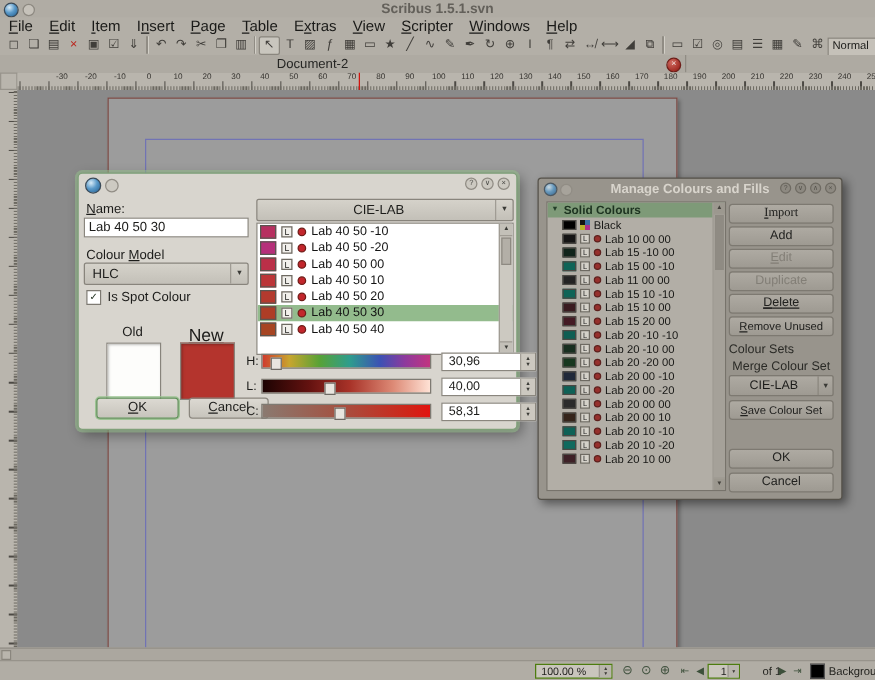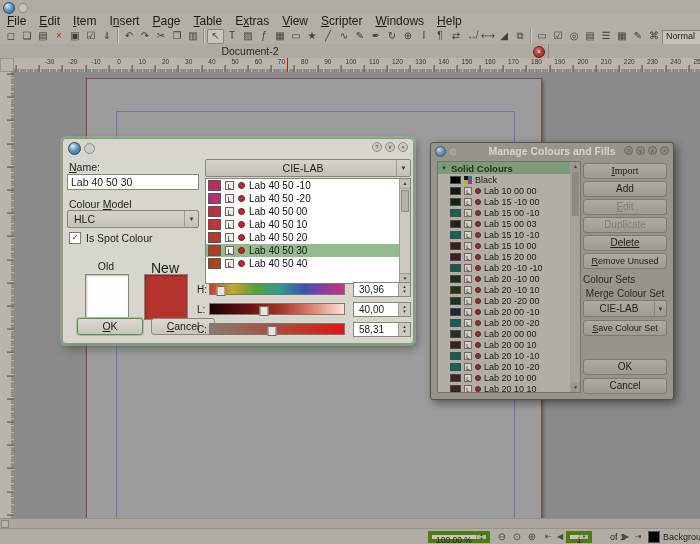--- a/index.html
+++ b/index.html
@@ -49,21 +49,21 @@
      background-size:3px 100%,7px 100%;background-position:100% 1.6px,100% 1.6px;background-repeat:repeat-y;}
   #canvas{position:absolute;left:14px;top:72px;width:686px;height:446px;background:#8a8a8a;overflow:hidden;}
   #page{position:absolute;left:72px;top:6px;width:454px;height:440px;background:#9c9c9c;
      border:1px solid #7c4a44;box-shadow:2px 2px 3px rgba(0,0,0,.28);}
   #page-margins{position:absolute;left:29px;top:32px;width:397px;height:408px;border:1px solid #7173b4;}
 
   
   #hscroll{position:absolute;left:0;top:518px;width:700px;height:10px;background:#aba79f;border-top:1px solid #938f87;}
   #hscroll-box{position:absolute;left:1px;top:1px;width:8px;height:8px;background:#b9b5ad;border:1px solid #8a867e;box-sizing:border-box;}
   #statusbar{position:absolute;left:0;top:528px;width:700px;height:16px;background:#b1ada5;border-top:1px solid #97938b;font-size:9px;}
-  .sb-spin{position:absolute;background:#c9c5bd;border:4px solid #4d7c0f;box-sizing:border-box;}
+  .sb-spin{position:absolute;background:#c9c5bd;border:1px solid #4d7c0f;box-sizing:border-box;}
   .sb-spin .val{display:block;padding-left:4px;line-height:10px;font-size:8.5px;color:#23231f;white-space:nowrap;}
   .sb-spin .arrcol{position:absolute;right:0;top:0;bottom:0;width:9px;background:#b9b5ad;border-left:1px solid #9a968e;
      display:flex;flex-direction:column;align-items:center;justify-content:center;font-size:4px;line-height:1;color:#3c3a36;}
   .sb-ico{position:absolute;top:1px;width:14px;height:13px;text-align:center;line-height:13px;font-size:10px;color:#41523f;}
   .sb-nav{position:absolute;top:1px;width:12px;height:13px;text-align:center;line-height:13px;font-size:8px;color:#3c4f3a;}
   #sb-of{position:absolute;left:598px;top:3px;color:#262622;margin-left:12px;}
   #layer-chip{position:absolute;left:648px;top:2px;width:60px;height:12px;display:flex;align-items:center;gap:3px;}
   #layer-swatch{width:10px;height:10px;background:#000;border:1px solid #555;flex:none;}
   #layer-name{font-size:9px;color:#23231f;white-space:nowrap;}
 
@@ -118,21 +118,21 @@
   .vscroll .sa.up{top:0;border-bottom:1px solid #a09c94;}
   .vscroll .sa.dn{bottom:0;border-top:1px solid #a09c94;}
   .vscroll .thumb{position:absolute;left:1px;right:1px;top:11px;height:20px;background:#b3afa7;border:1px solid #8e8a82;}
   .srow{position:absolute;left:134px;width:214px;height:15px;}
   .srow .slbl{position:absolute;left:0;top:2px;font-size:10px;}
   .srow .track{position:absolute;left:12px;top:1px;width:136px;height:12px;border:1px solid #7e7a72;box-sizing:border-box;}
   .srow.t-hue .track{background:linear-gradient(90deg,#cf3b2e,#c8a52e 16%,#58a236 34%,#2e9d8d 52%,#3b52b4 70%,#8e3a9d 85%,#c23580);}
   .srow.t-lum .track{background:linear-gradient(90deg,#1c0302,#641210 28%,#a83228 52%,#dd8a76 78%,#ffe2d5);}
   .srow.t-chroma .track{background:linear-gradient(90deg,#8a7a70,#a35343 45%,#d02418 88%,#e21410);}
   .srow .handle{position:absolute;top:2px;width:9px;height:10px;background:#e8e5df;border:1px solid #6e6a64;transform:translateX(-50%);box-sizing:border-box;}
-  .srow .spin{position:absolute;left:156px;top:0;width:58px;height:15px;background:#fff;border:1px solid #8a867e;box-sizing:border-box;}
+  .srow .spin{position:absolute;left:156px;top:0;width:76px;height:15px;background:#fff;border:1px solid #8a867e;box-sizing:border-box;}
   .srow .spin .val{display:block;font-size:10px;line-height:13px;padding-left:5px;}
   .srow .spin .arrcol{position:absolute;right:0;top:0;bottom:0;width:11px;background:#ccc8c0;border-left:1px solid #a39f97;
      display:flex;flex-direction:column;align-items:center;justify-content:center;gap:1px;font-size:4.5px;line-height:1;color:#3a3a36;}
 
   
   #manage-dialog{position:absolute;left:430px;top:142px;width:242px;height:256px;background:#98948c;
      border:1px solid #56524a;border-radius:3px;z-index:2;box-shadow:3px 3px 8px rgba(0,0,0,.45);}
   #mg-title{position:absolute;left:0;top:0;width:100%;height:16px;}
   #mg-title .dtitle{position:absolute;left:0;top:2px;width:100%;text-align:center;font-size:10.5px;font-weight:bold;color:#d8d4cc;}
   #mg-title .dlg-icon{width:9px;height:9px;top:3px;left:4px;opacity:.8;}
@@ -165,20 +165,21 @@
      display:flex;align-items:center;justify-content:center;font-size:6px;color:#3a3a36;}
 </style>
 </head>
 <body>
 
 <div id="app">
 
   <div id="titlebar">
     <span id="app-icon"></span>
     <span class="wm-circle"></span>
+    <span id="app-title">Scribus 1.5.1.svn</span>
   </div>
 
   <div id="menubar">
 
   <span class="menu-item"><u>F</u>ile</span>
       <span class="menu-item"><u>E</u>dit</span>
       <span class="menu-item"><u>I</u>tem</span>
       <span class="menu-item">I<u>n</u>sert</span>
       <span class="menu-item"><u>P</u>age</span>
       <span class="menu-item"><u>T</u>able</span>
@@ -371,21 +372,21 @@
           <span class="dot"></span>
 
           <span class="lbl">Lab 15 00 -10</span>
         </div>
 
         <div class="mrow">
           <span class="sw" style="background: rgb(35, 35, 35);"></span>
           <span class="lic">L</span>
           <span class="dot"></span>
 
-          <span class="lbl">Lab 15 00 03</span>
+          <span class="lbl">Lab 11 00 00</span>
         </div>
 
         <div class="mrow">
           <span class="sw" style="background: rgb(15, 100, 87);"></span>
           <span class="lic">L</span>
           <span class="dot"></span>
 
           <span class="lbl">Lab 15 10 -10</span>
         </div>
 
@@ -414,27 +415,20 @@
         </div>
 
         <div class="mrow">
           <span class="sw" style="background: rgb(24, 47, 32);"></span>
           <span class="lic">L</span>
           <span class="dot"></span>
 
           <span class="lbl">Lab 20 -10 00</span>
         </div>
 
-        <div class="mrow">
-          <span class="sw" style="background: rgb(41, 48, 20);"></span>
-          <span class="lic">L</span>
-          <span class="dot"></span>
-
-          <span class="lbl">Lab 20 -10 10</span>
-        </div>
 
         <div class="mrow">
           <span class="sw" style="background: rgb(23, 56, 31);"></span>
           <span class="lic">L</span>
           <span class="dot"></span>
 
           <span class="lbl">Lab 20 -20 00</span>
         </div>
 
         <div class="mrow">
@@ -486,27 +480,20 @@
         </div>
 
         <div class="mrow">
           <span class="sw" style="background: rgb(62, 33, 39);"></span>
           <span class="lic">L</span>
           <span class="dot"></span>
 
           <span class="lbl">Lab 20 10 00</span>
         </div>
 
-        <div class="mrow">
-          <span class="sw" style="background: rgb(59, 36, 24);"></span>
-          <span class="lic">L</span>
-          <span class="dot"></span>
-
-          <span class="lbl">Lab 20 10 10</span>
-        </div>
       </div>
     <div class="mbtn" style="top:20px;font-family:Liberation Serif, serif;"><u>I</u>mport</div>
     <div class="mbtn" style="top:38px;">Add</div>
     <div class="mbtn disabled" style="top:56px;"><u>E</u>dit</div>
     <div class="mbtn disabled" style="top:74px;">Duplicate</div>
     <div class="mbtn" style="top:92px;text-decoration:underline;"><u>D</u>elete</div>
     <div class="mbtn small" style="top:110px;"><u>R</u>emove Unused</div>
     <div class="mlabel" style="top:131px;">Colour Sets</div>
     <div class="mlabel" style="top:145px;text-align:center;">Merge Colour Set</div>
     <div id="mg-set-combo">

